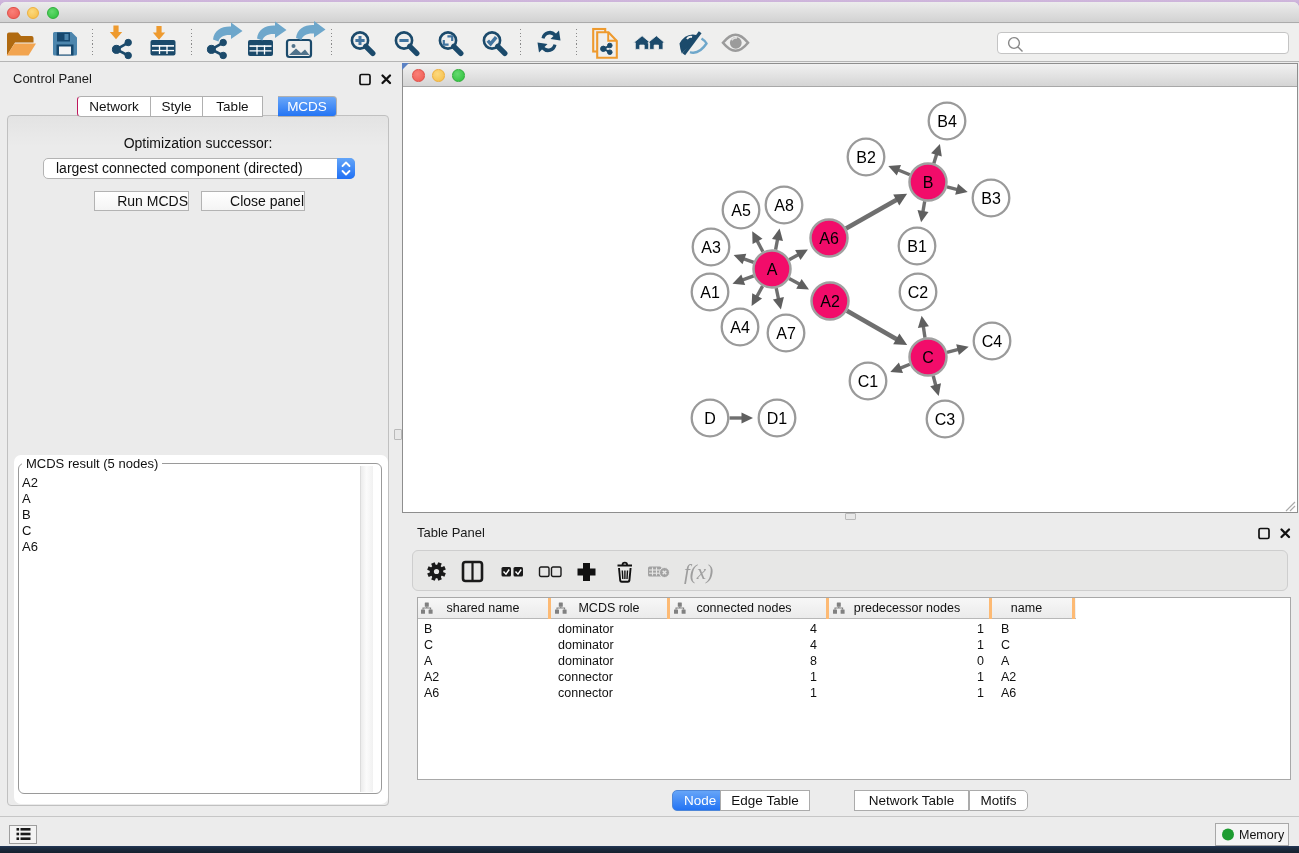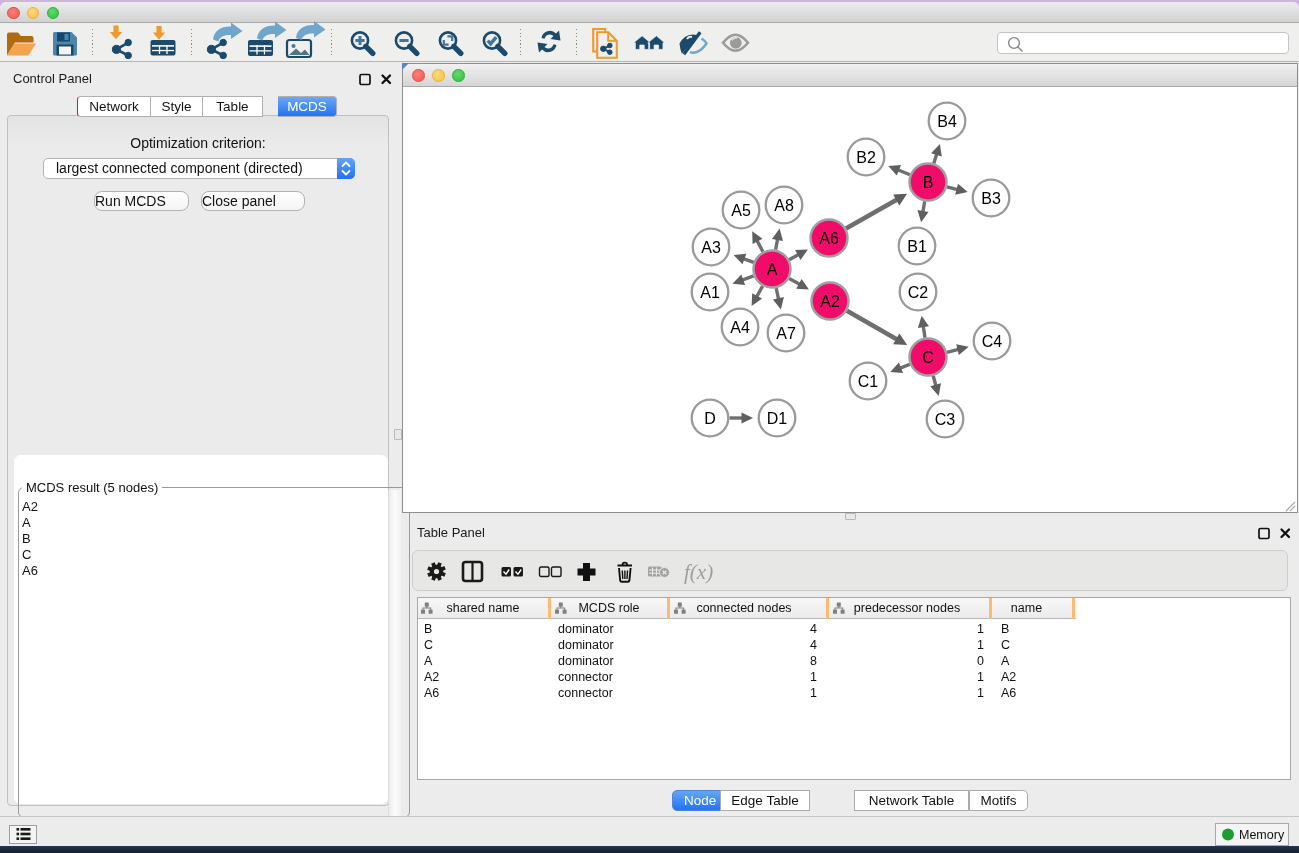--- a/index.html
+++ b/index.html
@@ -15,23 +15,23 @@
 #toolbar { left:0; top:24px; width:1299px; height:38px; background:#efefee; border-bottom:1px solid #b5b5b5; }
 .sep { position:absolute; top:5px; height:28px; width:1px; background-image:repeating-linear-gradient(180deg,#8a8a8a 0 1.2px,rgba(0,0,0,0) 1.2px 3.6px); }
 #search { position:absolute; left:997px; top:8px; width:292px; height:22px; background:#fff; border:1px solid #c4c4c4; border-radius:4px; }
 #cp-title { left:13px; top:71px; font-size:13px; color:#1a1a1a; }
 #cp-pane { left:7px; top:115px; width:382px; height:691px; background:linear-gradient(180deg,#e3e3e3,#ebebeb 30px); border:1px solid #c0c0c0; border-radius:4px; }
 .tab { height:21px; background:#fff; border:1px solid #b0b0b0; border-left:none; font-size:13.5px; color:#111; text-align:center; line-height:19px; }
 .tabsel { background:linear-gradient(180deg,#6aa7f8,#2374f4) !important; color:#fff !important; }
 #opt-label { left:0; top:135px; width:396px; text-align:center; font-size:14px; color:#111; }
 #dropdown { left:43px; top:158px; width:312px; height:21px; background:#fff; border:1px solid #b3b3b3; border-radius:5px; font-size:14px; color:#111; line-height:19px; padding-left:12px; }
 #dd-btn { left:337px; top:158px; width:18px; height:21px; border-radius:0 5px 5px 0; background:linear-gradient(180deg,#63a5f8,#2070f5); }
-.btn { height:20px; background:linear-gradient(180deg,#ffffff,#f4f4f4); border:1px solid #b3b3b3; border-radius:8px; font-size:14px; color:#111; text-align:left; line-height:18px; }
+.btn { height:20px; background:linear-gradient(180deg,#ffffff,#f4f4f4); border:1px solid #b3b3b3; border-radius:0; font-size:14px; color:#111; text-align:right; line-height:18px; }
 #white-panel { left:14px; top:455px; width:374px; height:349px; background:#fff; border-radius:7px; }
-#groupbox { position:absolute; left:4px; top:8px; width:392px; height:331px; border:1px solid #9a9a9a; border-radius:6px;margin-top:24px; }
+#groupbox { position:absolute; left:4px; top:8px; width:364px; height:331px; border:1px solid #9a9a9a; border-radius:6px; }
 #gb-legend { position:absolute; left:3px; top:-8px; background:#fff; padding:0 4px; font-size:13px; color:#111; }
 #mcds-list { position:absolute; left:3px; top:11px; font-size:13px; color:#111; line-height:16px; }
 #gb-scroll { position:absolute; right:8px; top:2px; width:13px; height:326px; background:linear-gradient(90deg,#ececec,#fbfbfb 45%,#f1f1f1); border-left:1px solid #dcdcdc; }
 #frame { left:402px; top:63px; width:896px; height:450px; border:1px solid #8e8e8e; background:#fff; }
 #frame-tb { position:absolute; left:0; top:0; width:894px; height:23px; background:linear-gradient(180deg,#f1f1f1,#d5d5d5); border-bottom:1px solid #a8a8a8; }
 #tp-title { left:417px; top:525px; font-size:13px; color:#1a1a1a; }
 #tp-toolbar { left:412px; top:550px; width:876px; height:41px; background:#e7e7e6; border:1px solid #cecece; border-radius:6px; }
 #tp-table { left:417px; top:597px; width:874px; height:183px; background:#fff; border:1px solid #a8a8a8; }
 #tp-header { position:absolute; left:0; top:0; width:658px; height:21px; background:linear-gradient(180deg,#f7f7f7,#ebebeb); border-bottom:1px solid #b8b8b8; }
 .hcol { height:21px; border-right:3px solid #fdba74; font-size:12.5px; color:#111; }
@@ -179,21 +179,21 @@
 <div id="cp-title" class="abs">Control Panel</div>
 <svg class="abs" width="36" height="14" viewBox="0 0 36 14" style="left:358px; top:73px">
 <rect x="2" y="1.5" width="10" height="10" rx="1.5" fill="none" stroke="#111" stroke-width="1.7"></rect>
 <path d="M 24.5 2.5 l 7.5 7.5 M 32 2.5 l -7.5 7.5" stroke="#111" stroke-width="2.3" stroke-linecap="round"></path>
 </svg>
 <div id="cp-pane" class="abs"></div>
 <div class="tab abs" style="left:77px; width:74px; border-radius:4px 0 0 4px; border-left:1px solid #be185d; top:96px">Network</div>
 <div class="tab abs" style="left:151px; width:52px; top:96px">Style</div>
 <div class="tab abs" style="left:203px; width:60px; top:96px">Table</div>
 <div class="tab tabsel abs" style="left:278px; width:59px; border-radius:0 4px 4px 0; top:96px">MCDS</div>
-<div id="opt-label" class="abs">Optimization criterion:</div>
+<div id="opt-label" class="abs">Optimization successor:</div>
 <div id="dropdown" class="abs">largest connected component (directed)</div>
 <div id="dd-btn" class="abs">
     <svg width="18" height="21" viewBox="0 0 18 21">
       <path d="M 5.5 8 l 3.5 -3.5 l 3.5 3.5 M 5.5 13 l 3.5 3.5 l 3.5 -3.5" stroke="#fff" stroke-width="1.8" fill="none" stroke-linejoin="round" stroke-linecap="round"></path>
     </svg>
   </div>
 <div class="btn abs" style="left:94px; top:191px; width:95px">Run MCDS</div>
 <div class="btn abs" style="left:201px; top:191px; width:104px">Close panel</div>
 <div id="white-panel" class="abs">
   <div id="groupbox">

